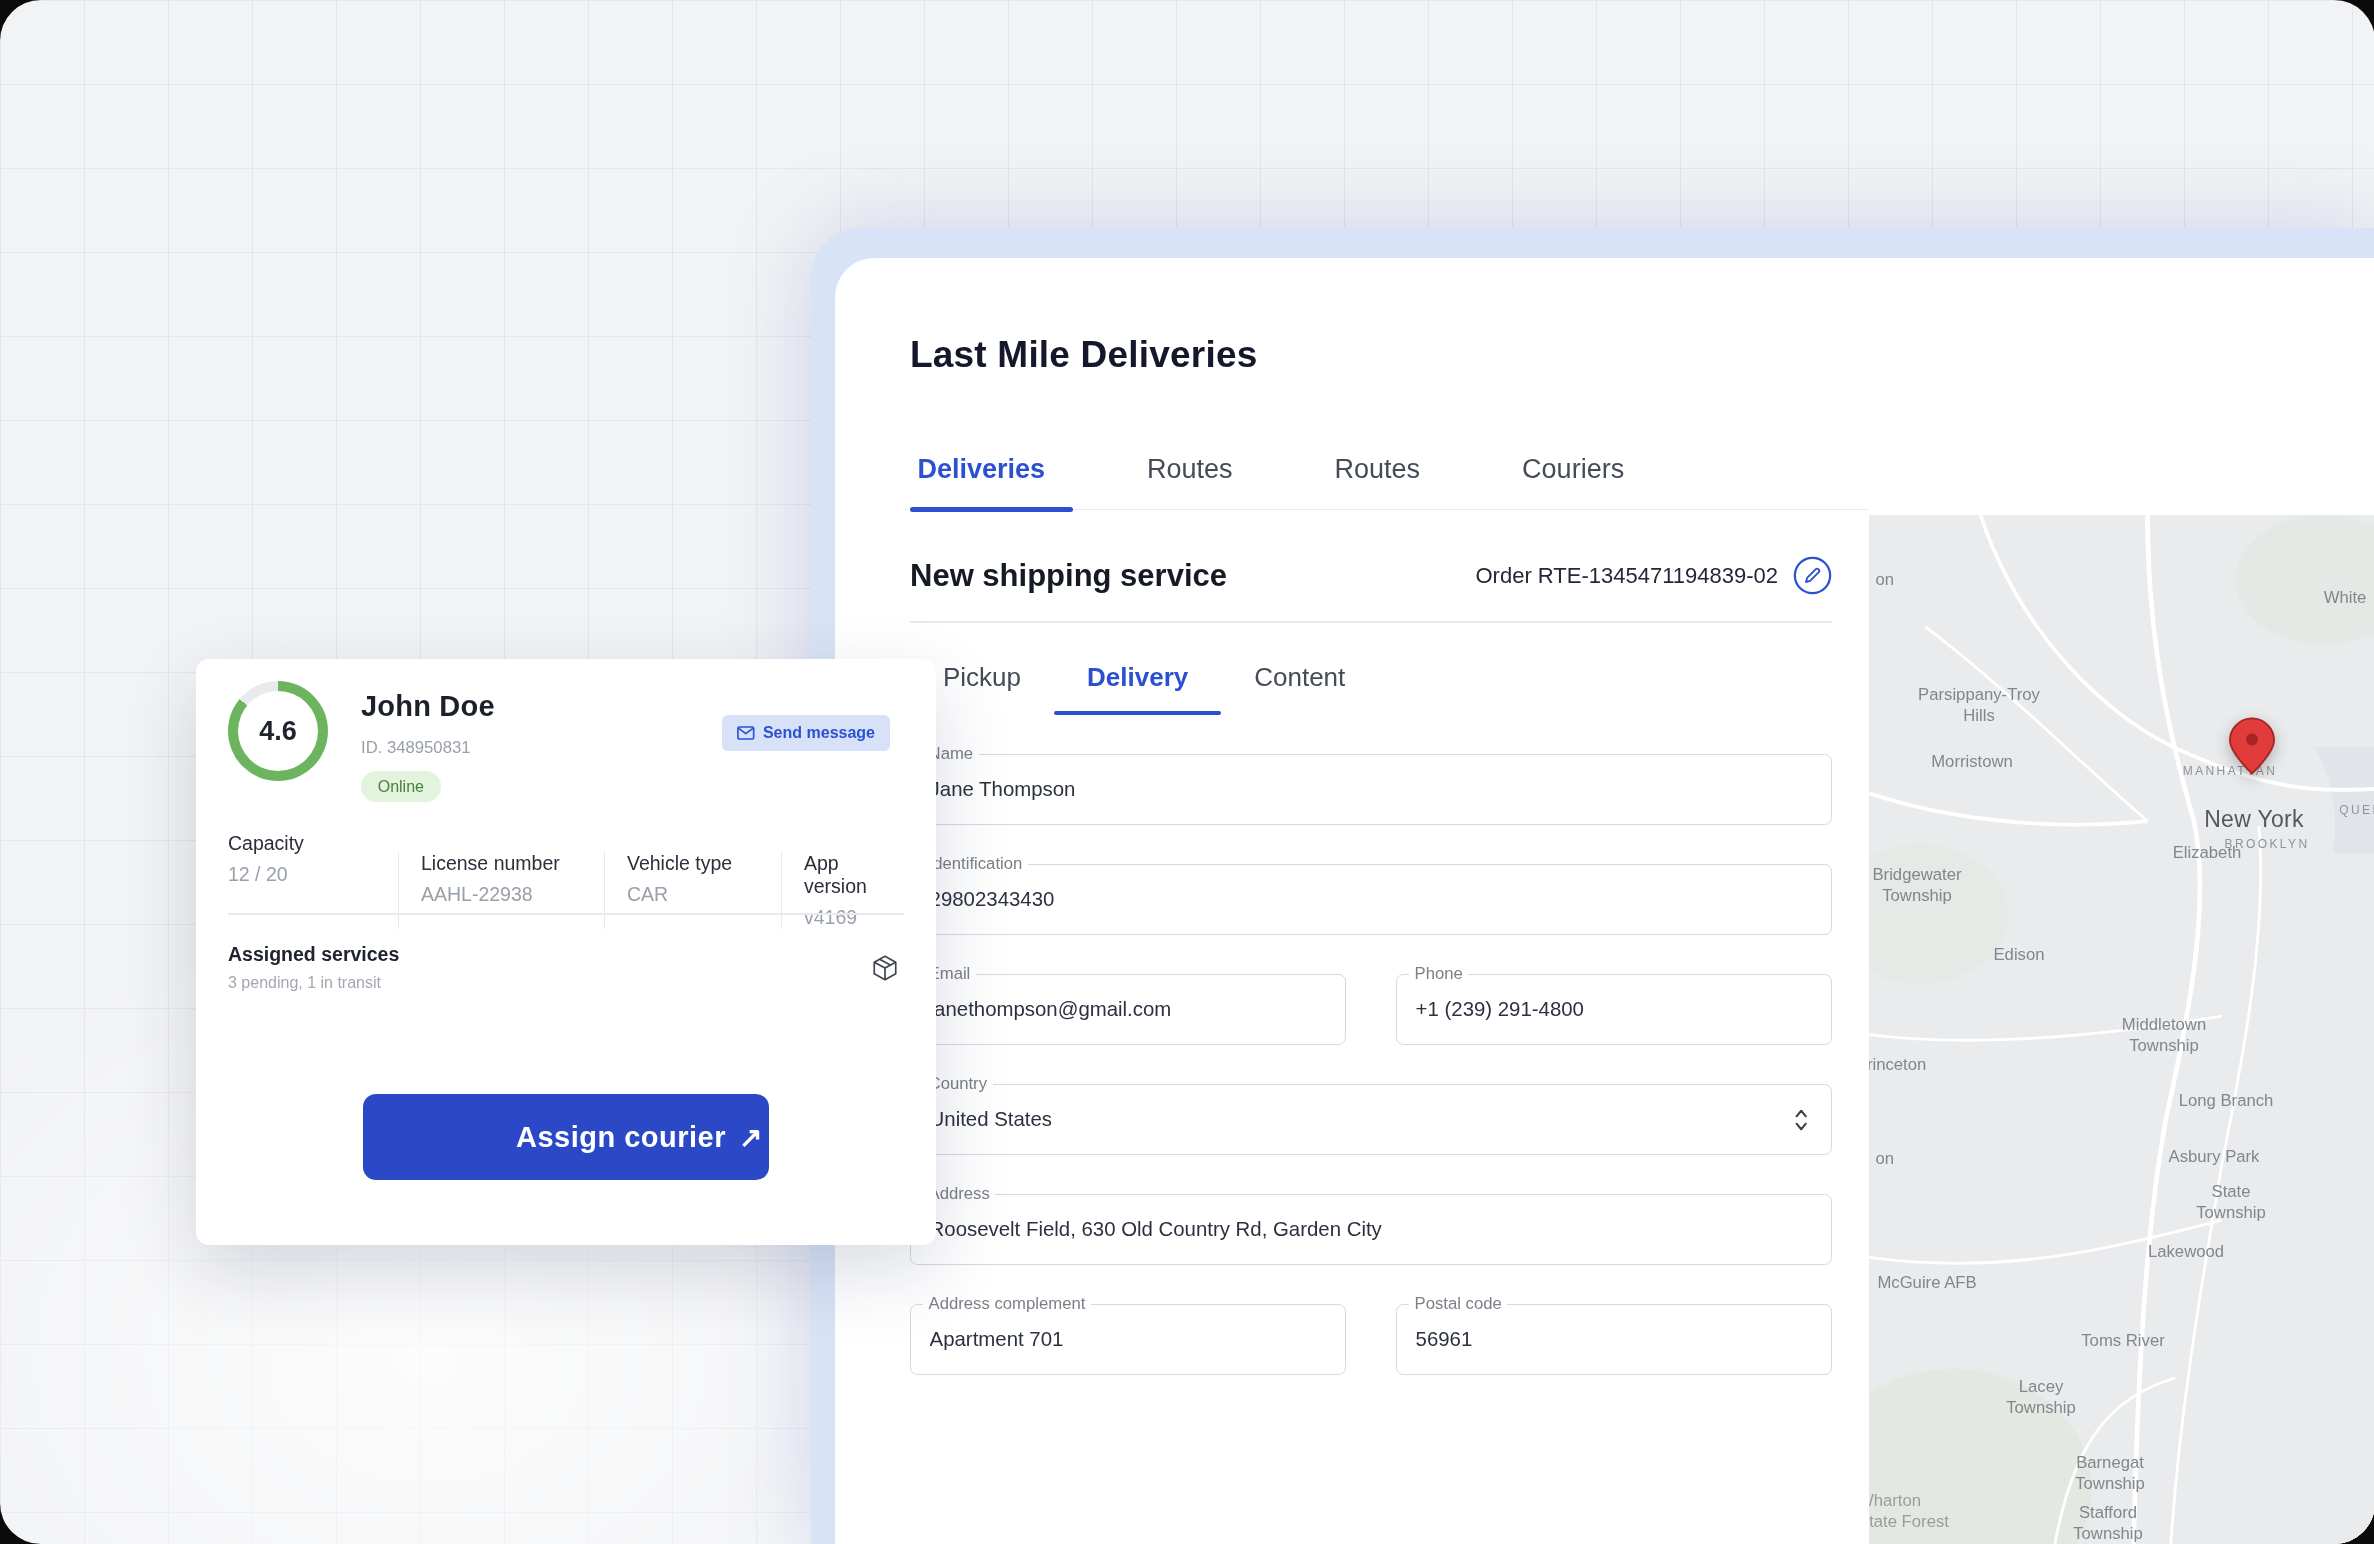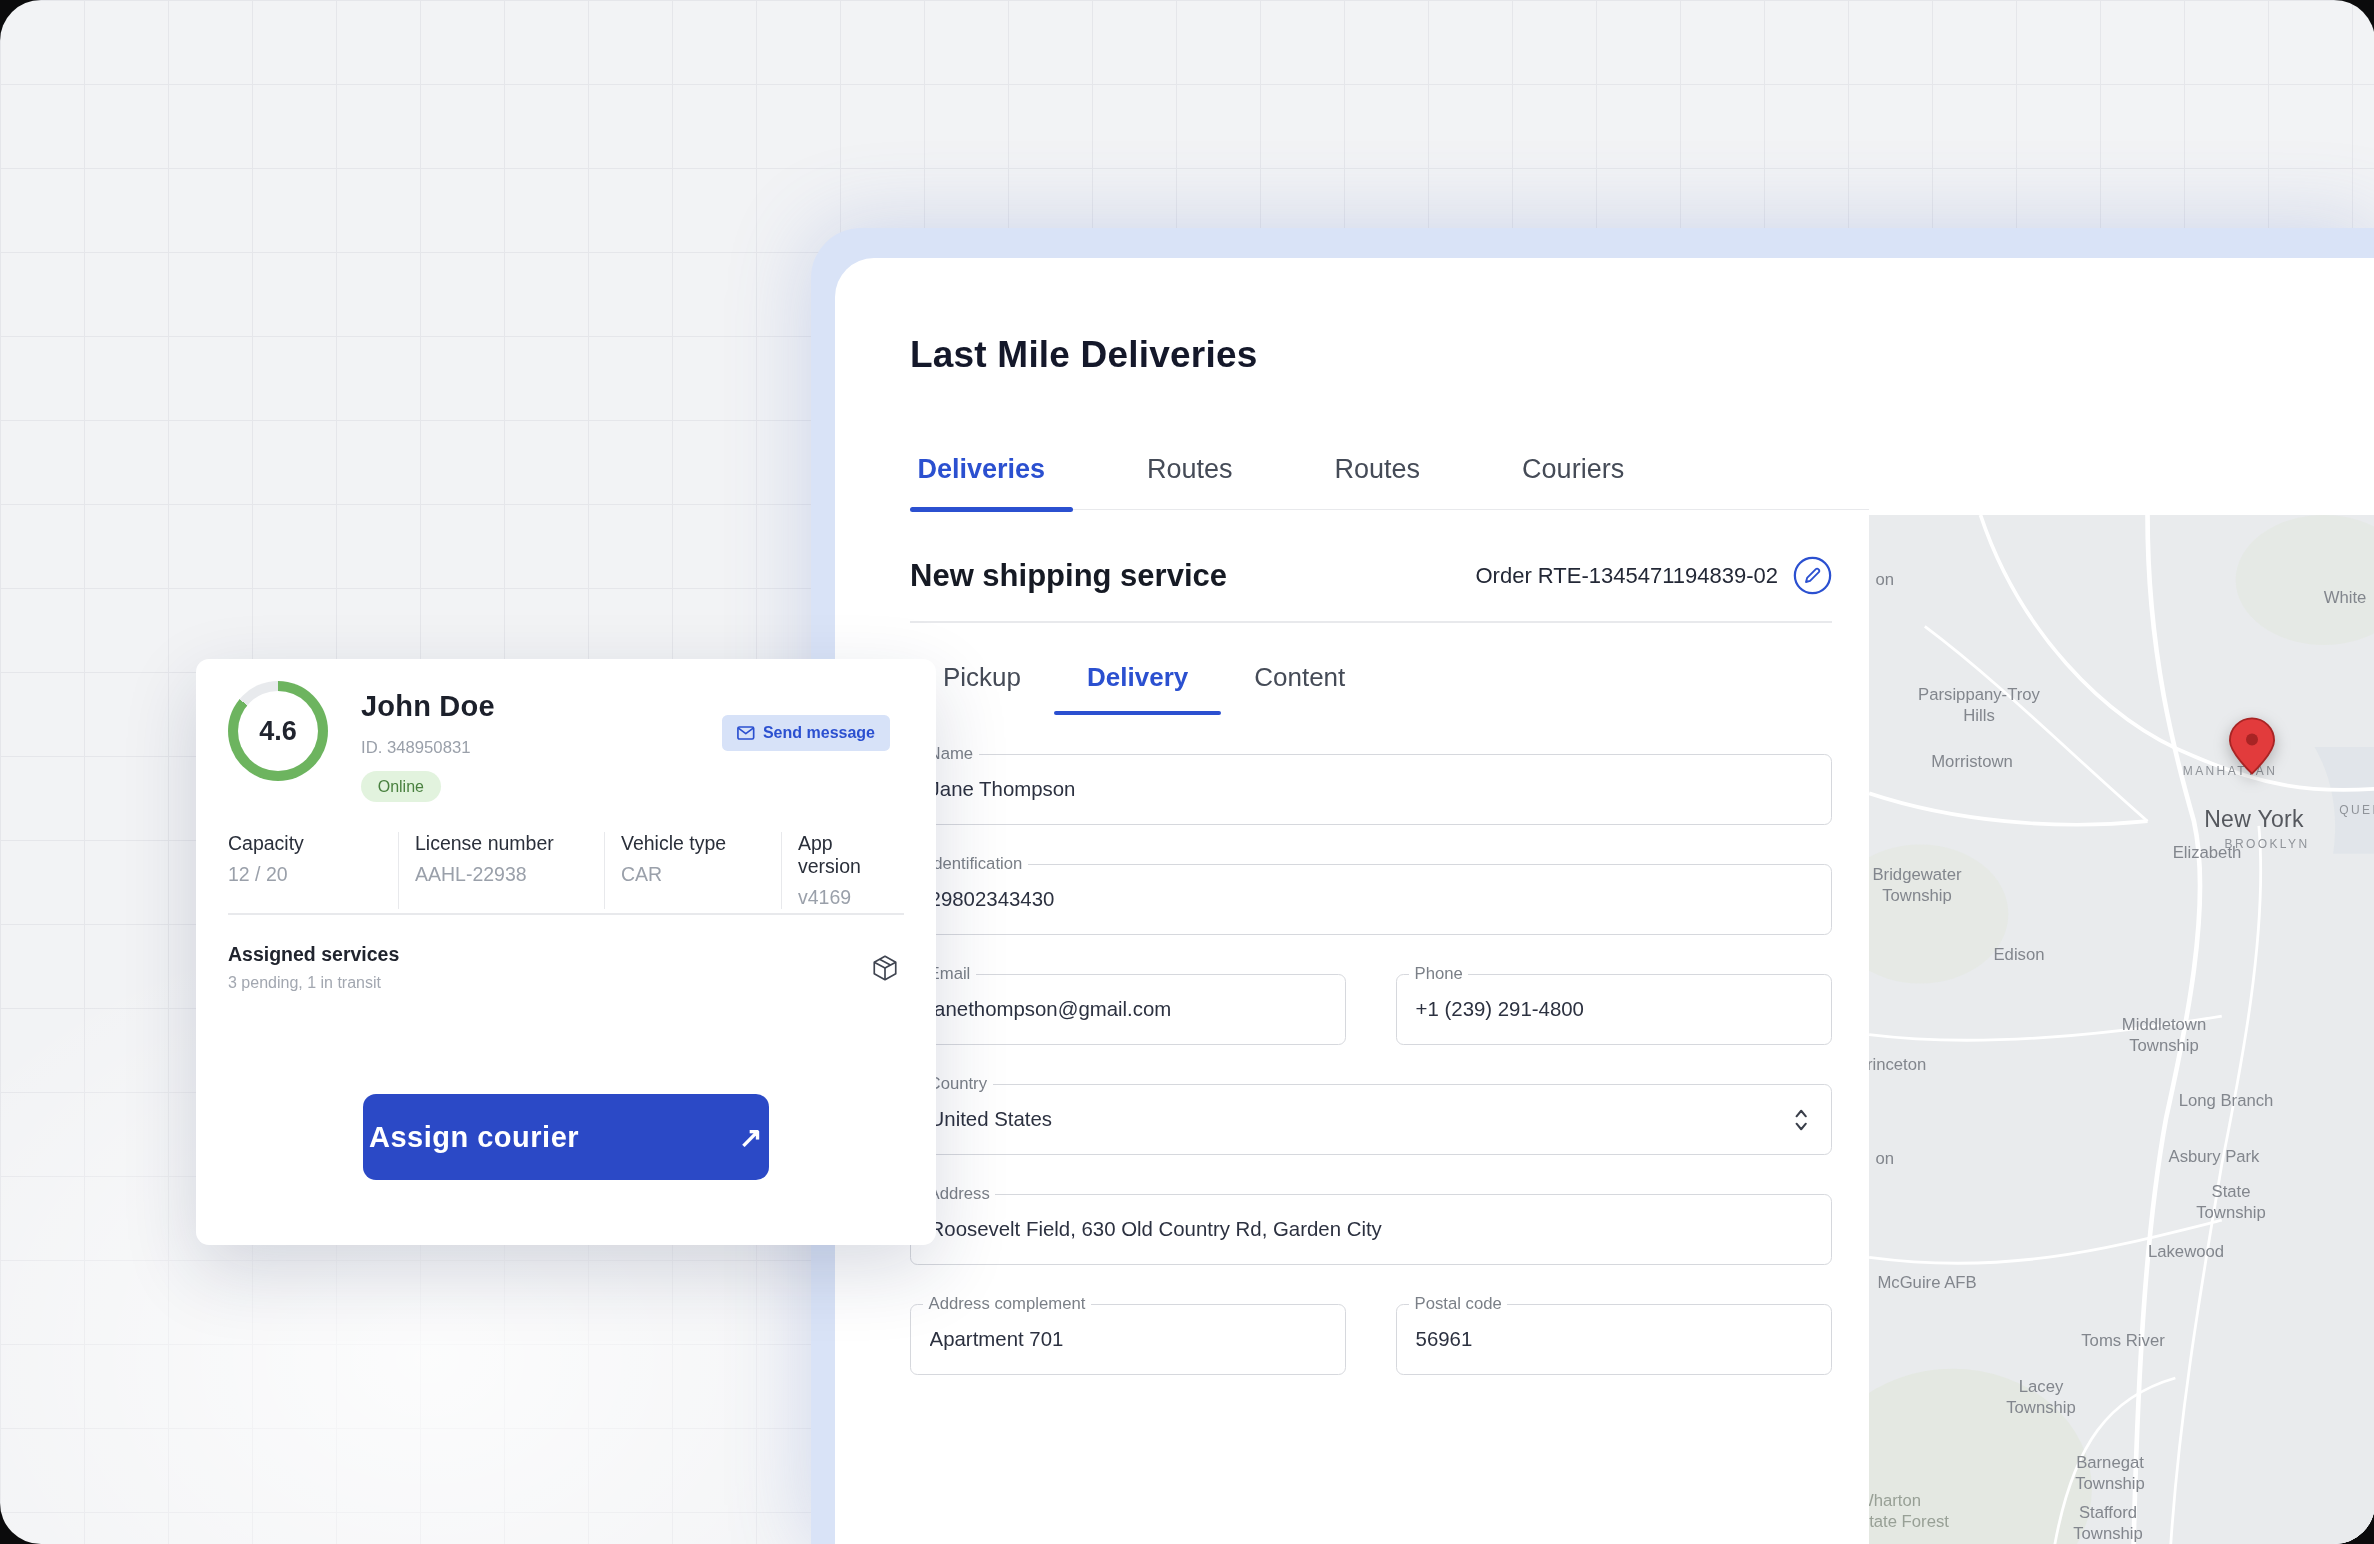--- a/index.html
+++ b/index.html
@@ -73,31 +73,31 @@
   .c-head{position:absolute;left:165px;top:31px;}
   .c-name{font-size:29px;font-weight:600;color:#1c202b;letter-spacing:0.2px;}
   .c-id{font-size:16.7px;color:#9aa0aa;margin-top:15px;}
   .c-badge{display:inline-block;margin-top:13px;background:#e2f3de;color:#49813f;font-size:16px;font-weight:500;
     padding:6.5px 16.7px;border-radius:927px;}
   .send-btn{position:absolute;right:46px;top:56px;height:36px;display:flex;align-items:center;gap:8.3px;
     background:#d7e2f8;border:none;border-radius:5.6px;padding:0 15px;cursor:pointer;
     font-family:"Liberation Sans",sans-serif;font-size:16px;font-weight:600;color:#2b50d0;}
   .stats{position:absolute;left:32px;right:32px;top:173px;display:grid;grid-template-columns:170px 206px 177px 1fr;}
   .stat{padding-right:9.3px;}
-  .stat + .stat{border-left:1.5px solid #e8e9ec;padding-left:16px;}
+  .stat + .stat{border-left:1.5px solid #e8e9ec;padding-left:22px;margin-top:20px;}
   .stat-label{font-size:19.5px;color:#2a2f3a;font-weight:500;}
   .stat-value{font-size:19.5px;color:#9aa0aa;margin-top:8.3px;}
   .card-divider{position:absolute;left:32px;right:32px;top:254px;height:1.5px;background:#e8e9ec;}
   .services{position:absolute;left:32px;top:284px;}
   .svc-title{font-size:19.5px;font-weight:600;color:#20242e;}
   .svc-sub{font-size:16px;color:#a2a7b0;margin-top:8.3px;}
   .pkg-icon{position:absolute;right:37px;top:295px;}
   .assign-btn{position:absolute;left:167px;top:435px;width:406px;height:86px;background:#2b49c6;border:none;border-radius:13px;
     color:#fff;font-family:"Liberation Sans",sans-serif;font-size:29px;font-weight:700;letter-spacing:0.5px;cursor:pointer;
-    display:flex;align-items:center;justify-content:space-between;gap:13px;}
+    display:flex;align-items:center;justify-content:flex-end;gap:13px;}
   .assign-arrow{font-size:28px;font-weight:700;}
 </style>
 </head>
 <body>
 
 <div class="screen">
 
   <div class="blue-backing"></div>
 
   <div class="panel">

